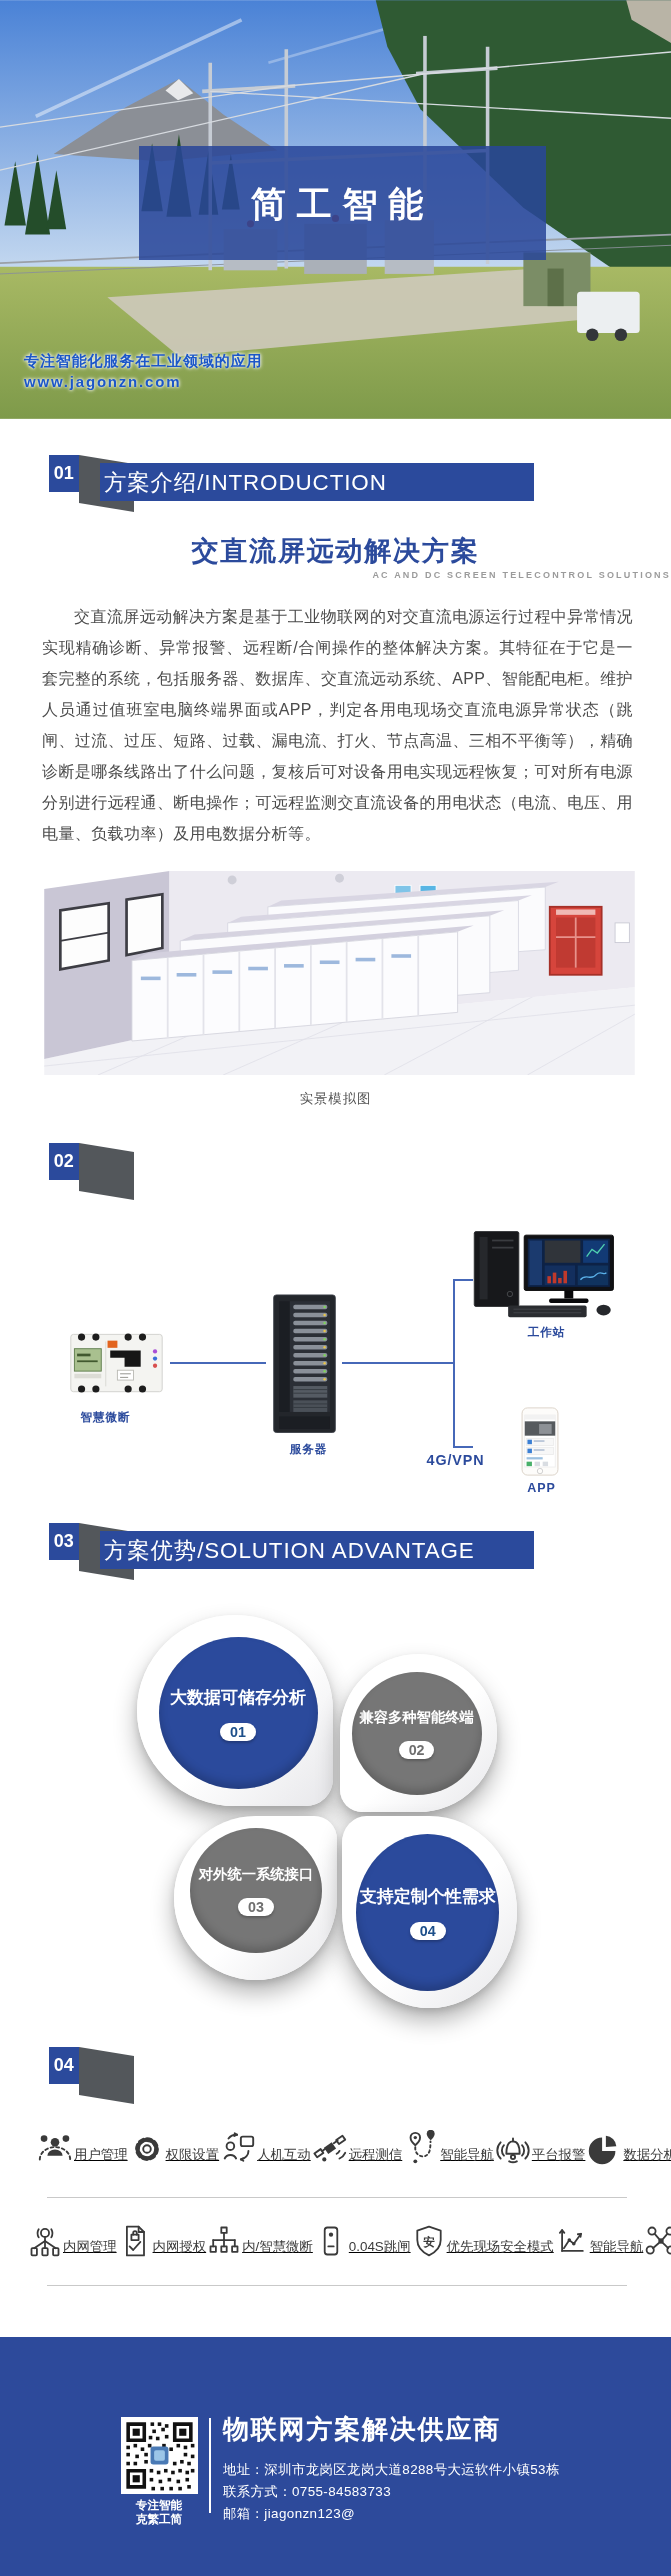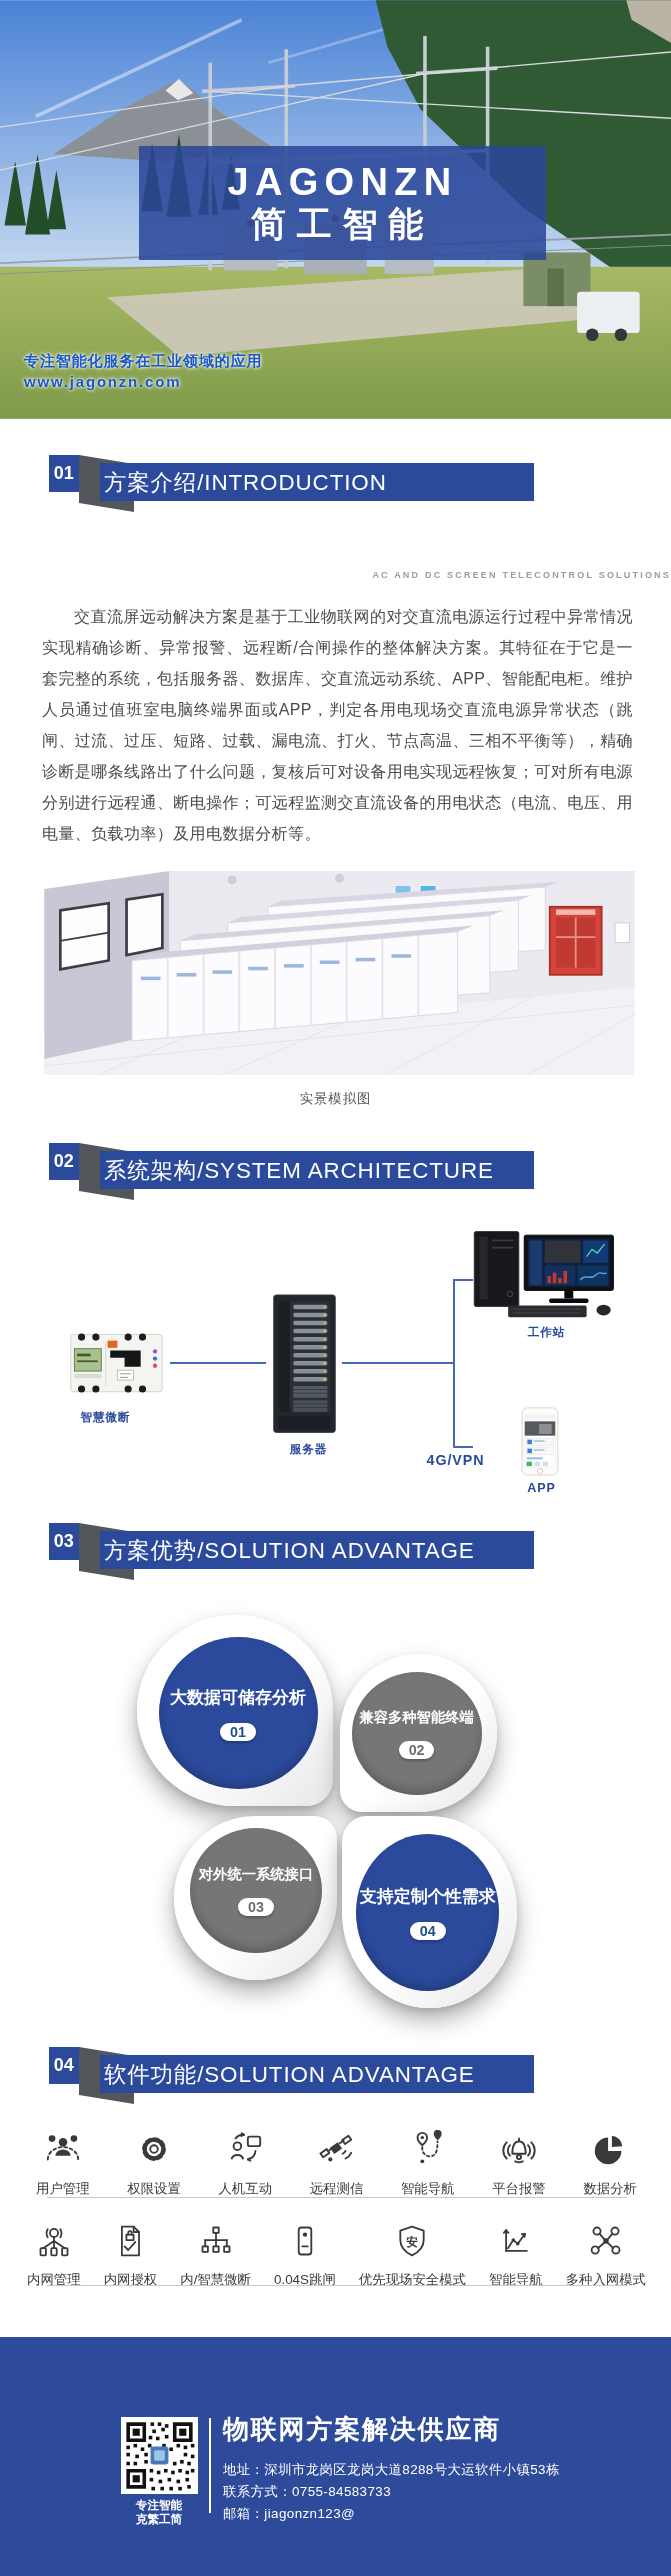--- a/index.html
+++ b/index.html
@@ -44,21 +44,21 @@
     background:linear-gradient(135deg,#ffffff 55%,#e7e7ea 100%);}
   .egg-circle{position:absolute;border-radius:50%;display:flex;flex-direction:column;
     align-items:center;justify-content:center;box-shadow:inset 0 -5.4px 9px rgba(0,0,0,0.18);}
   .egg-label{color:#fff;font-weight:bold;text-align:center;}
   .egg-pill{margin-top:14.3px;background:#fff;border-radius:10.7px;padding:0.9px 9.8px;
     font-size:14.3px;font-weight:bold;box-shadow:0 1.8px 2.7px rgba(0,0,0,0.25);}
   .pill-blue{color:#1d4f8a;} .pill-gray{color:#6f6f6f;}
 
   
   .feat-row{display:flex;justify-content:space-between;align-items:flex-start;}
-  .feat-item{display:flex;flex-direction:column;align-items:center;}
+  .feat-item{display:flex;align-items:center;text-decoration:underline;}
   .feat-label{margin-top:11.6px;font-size:13.4px;color:#3b3b3b;white-space:nowrap;}
   .feat-div{height:0.9px;background:#c9c9c9;}
   .ic{stroke:#3a3a3a;stroke-width:2;fill:none;stroke-linecap:round;stroke-linejoin:round;}
 
   
   .footer{left:0;top:2337px;width:671px;height:239px;background:#2d4a9b;}
   .qr-box{position:absolute;left:121px;top:80px;width:77px;height:77px;background:#fff;}
   .qr-cap{position:absolute;left:107px;top:161px;width:104px;text-align:center;color:#fff;
     font-size:11.6px;font-weight:bold;line-height:14.3px;}
   .foot-div{position:absolute;left:209px;top:81px;width:1.8px;height:95px;background:#fff;}
@@ -123,33 +123,33 @@
       <circle cx="280" cy="250" r="4" fill="#b23a33"></circle>
         <circle cx="375" cy="244" r="4" fill="#b23a33"></circle>
         <circle cx="458" cy="240" r="4" fill="#b23a33"></circle>
       <rect x="585" y="282" width="75" height="60" fill="#7b8d66"></rect>
       <rect x="612" y="300" width="18" height="42" fill="#5d7049"></rect>
       <rect x="645" y="326" width="70" height="46" rx="4" fill="#eceff1"></rect>
       <circle cx="662" cy="374" r="7" fill="#33363a"></circle>
         <circle cx="694" cy="374" r="7" fill="#33363a"></circle>
     </svg>
     <div class="abs hero-overlay">
-      <div class="logo-en">JAGONZN</div>
       <div class="logo-cn">简工智能</div>
     </div>
     <div class="abs hero-tag">专注智能化服务在工业领域的应用</div>
     <div class="abs hero-web">www.jagonzn.com</div>
   </div>
 
   <div class="abs sec-head" style="top:455px;">
     <div class="sec-num">01</div>
     <div class="sec-fold"></div>
     <div class="sec-bar">方案介绍/INTRODUCTION</div>
   </div>
 
+  <div class="abs intro-title">交直流屏远动解决方案</div>
   <div class="abs intro-sub">AC AND DC SCREEN TELECONTROL SOLUTIONS</div>
   <div class="abs intro-par">交直流屏远动解决方案是基于工业物联网的对交直流电源运行过程中异常情况实现精确诊断、异常报警、远程断/合闸操作的整体解决方案。其特征在于它是一套完整的系统，包括服务器、数据库、交直流远动系统、APP、智能配电柜。维护人员通过值班室电脑终端界面或APP，判定各用电现场交直流电源异常状态（跳闸、过流、过压、短路、过载、漏电流、打火、节点高温、三相不平衡等），精确诊断是哪条线路出了什么问题，复核后可对设备用电实现远程恢复；可对所有电源分别进行远程通、断电操作；可远程监测交直流设备的用电状态（电流、电压、用电量、负载功率）及用电数据分析等。</div>
 
   <div class="abs" style="left:44px;top:871px;">
     <svg width="591" height="204" viewBox="0 0 660 228">
       <polygon points="0,210 140,180 660,130 660,228 0,228" fill="#f2f2f6"></polygon>
       <g stroke="#e1e1e9" stroke-width="1">
         <line x1="60" y1="228" x2="240" y2="150"></line>
           <line x1="200" y1="228" x2="400" y2="140"></line>
         <line x1="380" y1="228" x2="560" y2="133"></line>
@@ -202,21 +202,20 @@
       <line x1="594" y1="52" x2="594" y2="108" stroke="#e8928c" stroke-width="2"></line>
       <rect x="572" y="43" width="44" height="6" fill="#f0b9b4"></rect>
       <rect x="638" y="58" width="16" height="22" fill="#fff" stroke="#c9c9d4"></rect>
     </svg>
   </div>
   <div class="abs sim-caption">实景模拟图</div>
 
   <div class="abs sec-head" style="top:1143px;">
     <div class="sec-num">02</div>
     <div class="sec-fold"></div>
-    <div class="sec-bar">系统架构/SYSTEM ARCHITECTURE</div>
   </div>
 
   <div class="abs" style="left:69px;top:1329px;">
     <svg width="95" height="69" viewBox="0 0 106 77">
       <rect x="2" y="6" width="102" height="64" rx="3" fill="#f4f4f1" stroke="#cfcfca"></rect>
       <g fill="#1d1d1d">
         <circle cx="14" cy="9" r="4"></circle>
           <circle cx="30" cy="9" r="4"></circle>
           <circle cx="66" cy="9" r="4"></circle>
           <circle cx="82" cy="9" r="4"></circle>
@@ -380,21 +379,20 @@
   <div class="abs egg" style="left:342px;top:1816px;width:175px;height:192px;border-radius:14% 50% 50% 50%;">
     <div class="egg-circle" style="left:14.3px;top:18px;width:143px;height:157px;background:#2b4a9c;">
       <div class="egg-label" style="font-size:17px;">支持定制个性需求</div>
       <div class="egg-pill pill-blue">04</div>
     </div>
   </div>
 
   <div class="abs sec-head" style="top:2047px;">
     <div class="sec-num">04</div>
     <div class="sec-fold"></div>
-    <div class="sec-bar">软件功能/SOLUTION ADVANTAGE</div>
   </div>
 
   <div class="abs feat-row" style="left:36px;top:2130px;width:601px;">
     <div class="feat-item">
       <svg class="ic" width="38" height="38" viewBox="0 0 40 40">
         <circle cx="20" cy="13" r="4.5" fill="#3a3a3a" stroke="none"></circle>
         <path d="M12,27 a8,6.5 0 0 1 16,0" fill="#3a3a3a" stroke="none"></path>
         <circle cx="8.5" cy="9" r="3.5" fill="#3a3a3a" stroke="none"></circle>
         <circle cx="31.5" cy="9" r="3.5" fill="#3a3a3a" stroke="none"></circle>
         <path d="M4,31 a16,13 0 0 1 32,0" stroke-dasharray="3 3"></path>

